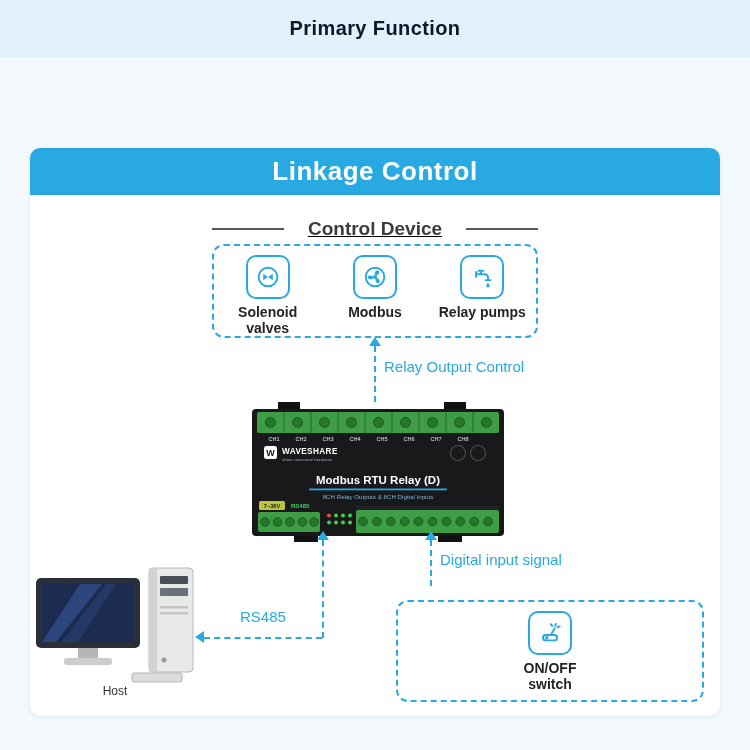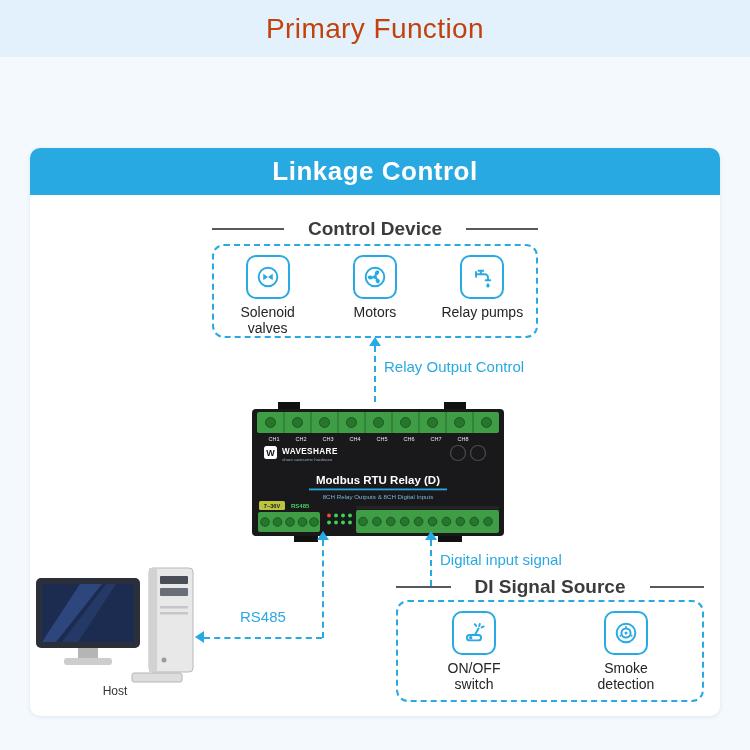--- a/index.html
+++ b/index.html
@@ -1,49 +1,49 @@
 <!DOCTYPE html>
 <html><head>
 <meta charset="utf-8">
 <style>
   * { margin:0; padding:0; box-sizing:border-box; }
   html,body { width:750px; height:750px; font-family:"Liberation Sans", sans-serif; background:#fff; }
   .page { position:relative; width:750px; height:750px; background:#f4f9fe; overflow:hidden; }
 
   .top-band { position:absolute; left:0; top:0; width:750px; height:57px; background:#e2f1fb;
               display:flex; align-items:center; justify-content:center; }
-  .page-title { font-size:28px; font-weight:400; color:#c2410c; letter-spacing:0.4px; }
+  .page-title { font-size:20px; font-weight:700; color:#0f172a; letter-spacing:0.4px; }
 
   .subtitle { position:absolute; top:79px; left:15px; width:720px; text-align:center;
               font-size:16.5px; line-height:30px; color:#4d4d4d; }
 
   .card { position:absolute; left:30px; top:148px; width:690px; height:568px; background:#fff;
           border-radius:10px; box-shadow:0 1px 4px rgba(90,130,160,0.15); }
   .card-header { height:47px; background:#29a9e2; border-radius:10px 10px 0 0;
                  display:flex; align-items:center; justify-content:center; }
   .card-header-text { color:#fff; font-size:26px; font-weight:700; letter-spacing:0.5px; }
 
-  .sec-title { position:absolute; display:flex; align-items:center; gap:24px; }
+  .sec-title { position:absolute; display:flex; align-items:center; gap:24px;text-decoration:underline; }
   .sec-title .line { flex:1; height:2px; background:#58595b; }
   .sec-title .txt { font-size:19px; font-weight:600; color:#3c3c3c; white-space:nowrap; }
   #control-title { left:212px; top:218px; width:326px; }
   #di-title { left:396px; top:576px; width:308px; }
 
   .dashed-box { position:absolute; border:2px dashed #29a9e2; border-radius:12px;
                 display:flex; justify-content:space-around; align-items:flex-start;
                 padding-top:9px; background:#fff; }
   #control-box { left:212px; top:244px; width:326px; height:94px; }
   #di-box { left:396px; top:600px; width:308px; height:102px; }
 
   .dev-item { display:flex; flex-direction:column; align-items:center; }
   #control-box .dev-item { width:96px; }
   #di-box .dev-item { width:84px; }
   .icon-box { width:44px; height:44px; border:2px solid #29a9e2; border-radius:10px;
               display:flex; align-items:center; justify-content:center; background:#fff; }
-  .dev-label { margin-top:5px; font-size:14px; font-weight:400; color:#242424;
+  .dev-label { margin-top:5px; font-size:14px; font-weight:700; color:#242424;
                text-align:center; line-height:16px; }
 
   .vline { position:absolute; width:0; border-left:2px dashed #29a9e2; }
   .hline { position:absolute; height:0; border-top:2px dashed #29a9e2; }
   #relay-line { left:374px; top:346px; height:56px; }
   #di-line { left:430px; top:540px; height:46px; }
   #rs485-vline { left:322px; top:540px; height:98px; }
   #rs485-hline { left:204px; top:637px; width:118px; }
 
   .arrow-up { position:absolute; width:0; height:0; border-left:6px solid transparent;
@@ -104,21 +104,21 @@
     <div class="dev-item">
       <div class="icon-box">
         <svg width="26" height="26" viewBox="0 0 24 24">
           <circle class="icn" cx="12" cy="12" r="8.6"></circle>
           <circle class="icn-fill" cx="12" cy="12" r="1.9"></circle>
           <path class="icn-fill" d="M12 10.6 C 11 6.9, 13.6 5, 15.7 6.4 C 16.4 8.8, 14.5 10.8, 12 10.6 Z"></path>
           <path class="icn-fill" d="M12 10.6 C 11 6.9, 13.6 5, 15.7 6.4 C 16.4 8.8, 14.5 10.8, 12 10.6 Z" transform="rotate(120 12 12)"></path>
           <path class="icn-fill" d="M12 10.6 C 11 6.9, 13.6 5, 15.7 6.4 C 16.4 8.8, 14.5 10.8, 12 10.6 Z" transform="rotate(240 12 12)"></path>
         </svg>
       </div>
-      <div class="dev-label">Motors</div>
+      <div class="dev-label">Modbus</div>
     </div>
     <div class="dev-item">
       <div class="icon-box">
         <svg width="26" height="26" viewBox="0 0 24 24">
           <path class="icn" d="M6.5 9.5 H14.5 a3 3 0 0 1 3 3 V15"></path>
           <path class="icn" d="M6.5 7.3 v4.4"></path>
           <path class="icn" d="M11 9.3 V6.2 M8.8 6.2 h4.4"></path>
           <path class="icn" d="M15.4 15 h4.2"></path>
           <path class="icn-fill" d="M17.5 17.3 l1.3 1.9 a1.6 1.6 0 1 1 -2.6 0 z"></path>
         </svg>
@@ -211,50 +211,32 @@
         <circle cx="208.3" cy="119.5" r="4.3"></circle>
         <circle cx="222.2" cy="119.5" r="4.3"></circle>
       <circle cx="236.1" cy="119.5" r="4.3"></circle>
     </g>
   </svg>
 
   <div class="arrow-up" id="di-arrow"></div>
   <div class="vline" id="di-line"></div>
   <div class="conn-label" id="di-label">Digital input signal</div>
 
-  <div class="sec-title" id="di-title">
-    <div class="line"></div>
-    <div class="txt">DI Signal Source</div>
-    <div class="line"></div>
-  </div>
 
   <div class="dashed-box" id="di-box">
     <div class="dev-item">
       <div class="icon-box">
         <svg width="26" height="26" viewBox="0 0 24 24">
           <rect class="icn" x="5.5" y="13.8" width="13" height="5" rx="2.5"></rect>
           <circle class="icn-fill" cx="9" cy="16.3" r="1.6"></circle>
           <path class="icn" d="M12.8 13.8 L16.2 7.8"></path>
           <path class="icn" d="M16.8 5.6 l0.6 -2 M14 5.4 l-1.3 -1.5 M19 6.8 l1.9 -0.9"></path>
         </svg>
       </div>
       <div class="dev-label">ON/OFF switch</div>
-    </div>
-    <div class="dev-item">
-      <div class="icon-box">
-        <svg width="26" height="26" viewBox="0 0 24 24">
-          <circle class="icn" cx="12" cy="12" r="8.6"></circle>
-          <circle class="icn" cx="12" cy="12" r="4.2"></circle>
-          <circle class="icn-fill" cx="12" cy="12" r="1.4"></circle>
-          <circle class="icn-fill" cx="12" cy="6.4" r="0.9"></circle>
-          <circle class="icn-fill" cx="6.9" cy="14.6" r="0.9"></circle>
-          <circle class="icn-fill" cx="17.1" cy="14.6" r="0.9"></circle>
-        </svg>
-      </div>
-      <div class="dev-label">Smoke detection</div>
     </div>
   </div>
 
   <div class="arrow-up" id="rs485-arrow-dev"></div>
   <div class="vline" id="rs485-vline"></div>
   <div class="hline" id="rs485-hline"></div>
   <div class="arrow-left" id="rs485-arrow-host"></div>
   <div class="conn-label" id="rs485-label">RS485</div>
 
   <svg id="host-svg" width="170" height="122" viewBox="0 0 170 122">

